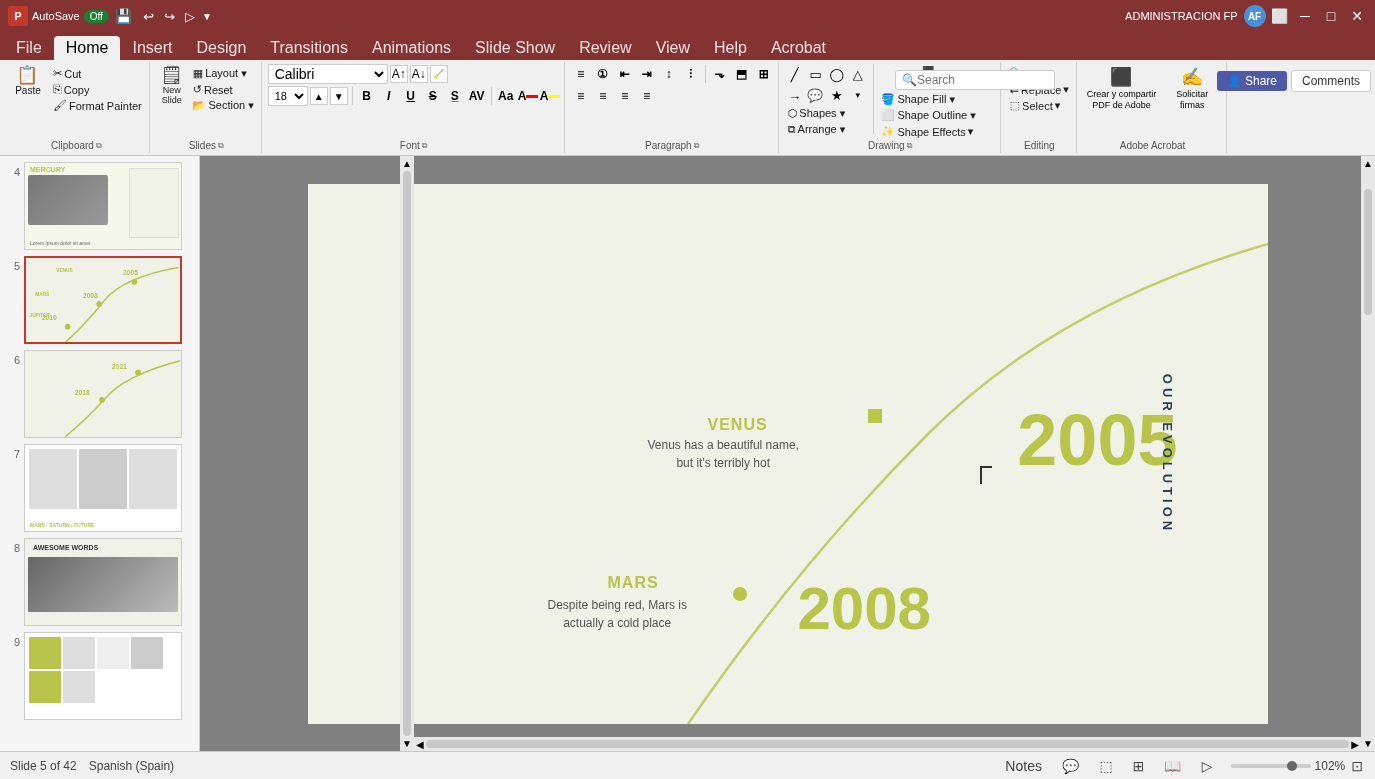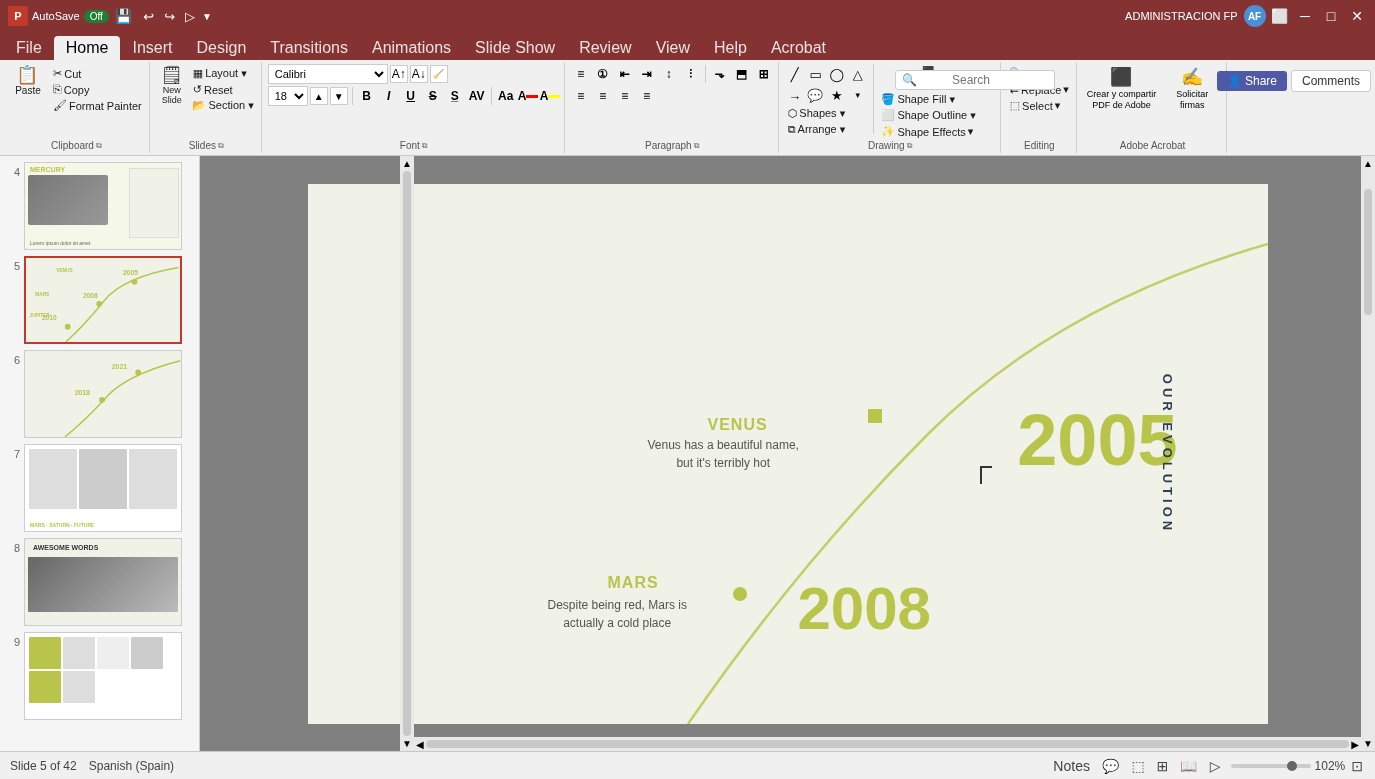--- a/index.html
+++ b/index.html
@@ -223,37 +223,37 @@
       background: #f0f0f0;
       border-top: 1px solid #c8c8c8;
       display: flex;
       align-items: center;
       justify-content: space-between;
       padding: 0 10px;
       font-size: 12px;
       color: #444;
     }
     #status-bar-left { display: flex; align-items: center; gap: 12px; }
-    #status-bar-right { display: flex; align-items: center; gap: 8px; }
+    #status-bar-right { display: flex; align-items: center; gap: 16px; }
     .status-icon { font-size: 14px; cursor: pointer; padding: 2px; }
     .zoom-control { display: flex; align-items: center; gap: 4px; }
     .zoom-slider { width: 80px; height: 4px; background: #ccc; border-radius: 2px; position: relative; }
     .zoom-thumb { width: 10px; height: 10px; background: #666; border-radius: 50%; position: absolute; top: -3px; left: 70%; }
 
     
     .thumb-content { width: 100%; height: 100%; position: relative; overflow: hidden; }
     .thumb-bg-green { background: #f5f8e8; }
     .thumb-bg-white { background: #fff; }
     .thumb-curve { position: absolute; top: 0; left: 0; width: 100%; height: 100%; }
 
     .separator { width: 1px; height: 60px; background: #ccc; margin: 0 2px; align-self: center; }
 
     
     .font-row { display: flex; align-items: center; gap: 2px; }
-    .font-select { height: 20px; font-size: 11px; border: 1px solid #ccc; background: white; padding: 0 2px; width: 120px; }
+    .font-select { height: 20px; font-size: 14px; border: 1px solid #ccc; background: white; padding: 0 2px; width: 120px; }
     .font-size-select { height: 20px; font-size: 11px; border: 1px solid #ccc; background: white; padding: 0 2px; width: 40px; }
     .font-size-btn { width: 18px; height: 18px; display: flex; align-items: center; justify-content: center; cursor: pointer; border: 1px solid #ccc; background: white; font-size: 12px; }
 
     
     .fmt-btn { width: 20px; height: 20px; display: flex; align-items: center; justify-content: center; cursor: pointer; border-radius: 2px; font-size: 12px; font-weight: bold; }
 
     .color-bar { width: 16px; height: 3px; display: block; margin-top: 1px; }
 
     .shapes-grid { display: grid; grid-template-columns: repeat(4, 20px); gap: 1px; }
     .shape-cell { width: 20px; height: 20px; display: flex; align-items: center; justify-content: center; cursor: pointer; font-size: 13px; }
@@ -300,21 +300,21 @@
   <div class="ribbon-tab">Transitions</div>
   <div class="ribbon-tab">Animations</div>
   <div class="ribbon-tab">Slide Show</div>
   <div class="ribbon-tab">Review</div>
   <div class="ribbon-tab">View</div>
   <div class="ribbon-tab">Help</div>
   <div class="ribbon-tab">Acrobat</div>
 
   <div id="search-area">
     <span style="font-size:12px;color:#666;">🔍</span>
-    <input type="text" style="border: none; outline: none; font-size: 12px; width: 100px; margin-left: 35px;" placeholder="Search">
+    <input type="text" style="border: none; outline: none; font-size: 12px; width: 100px;" placeholder="Search">
   </div>
 
   <div id="share-area">
     <button class="share-btn">
       <span>👤</span>
       <span>Share</span>
     </button>
     <button class="comments-btn">
       <span>Comments</span>
     </button>

